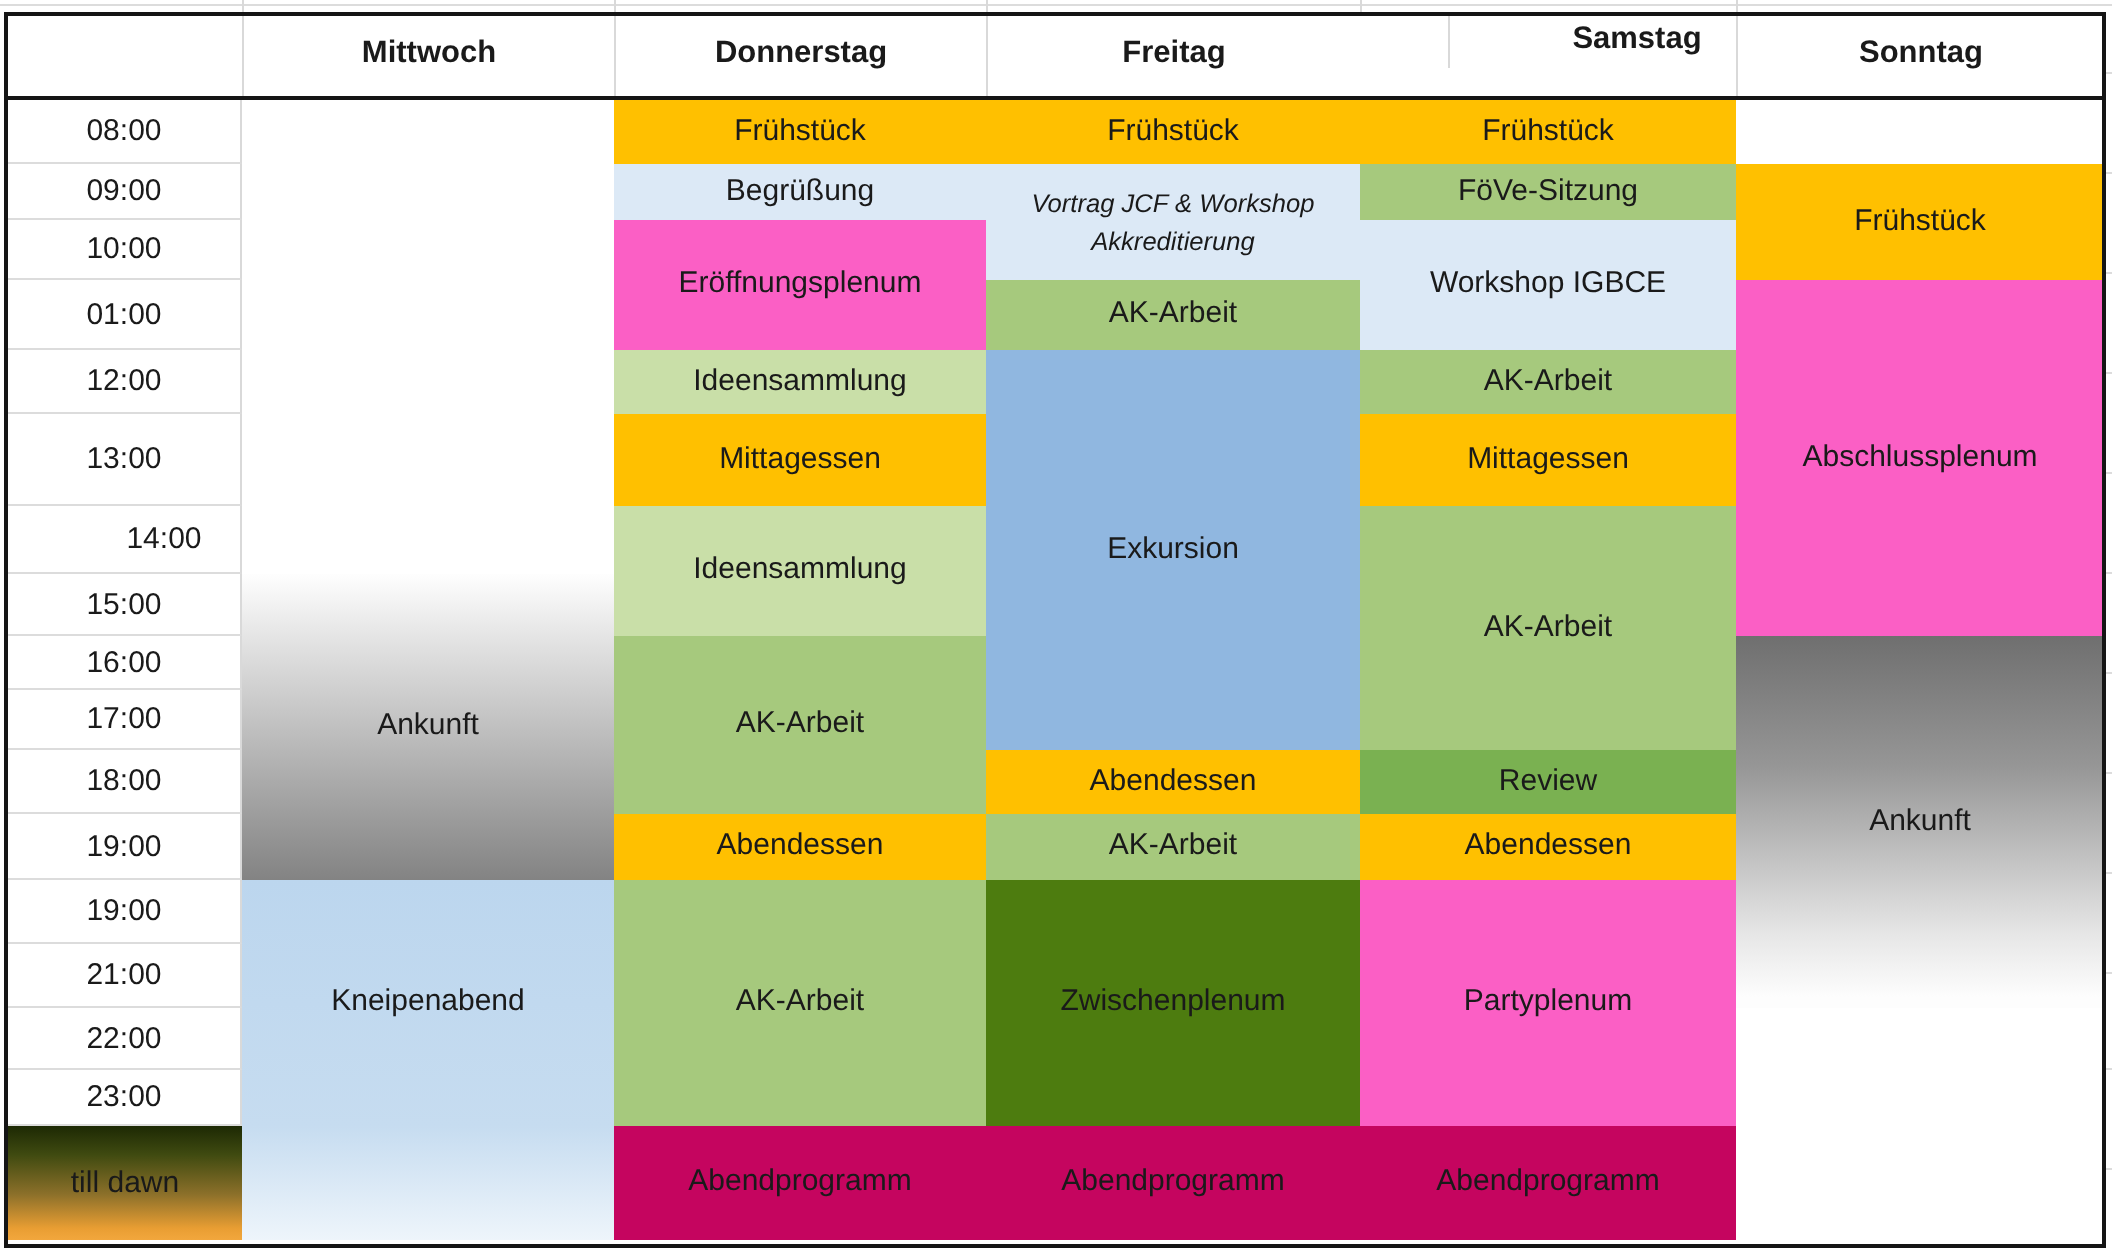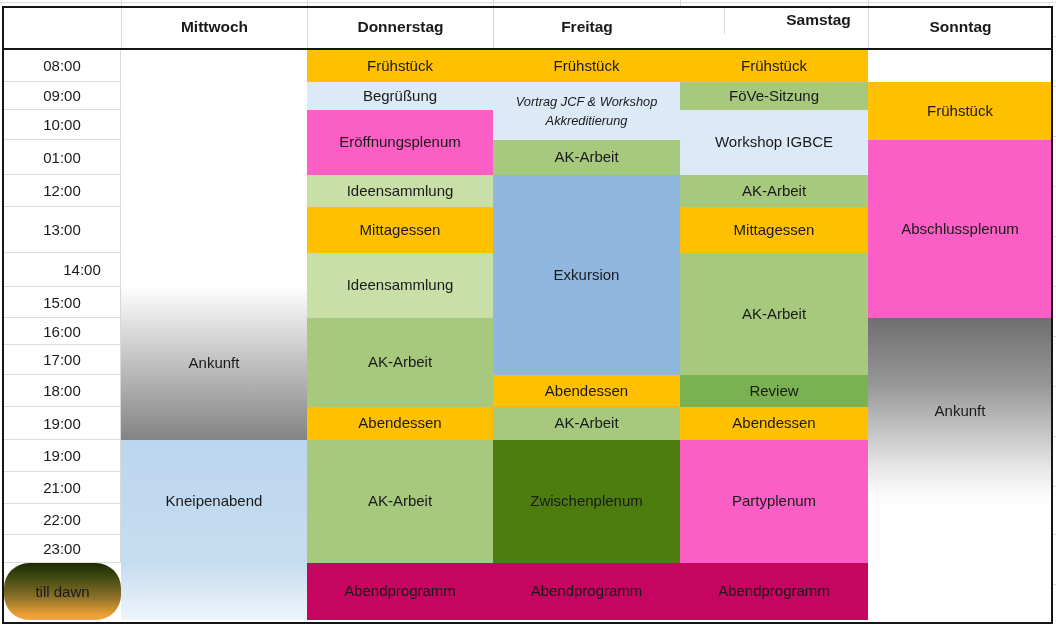--- a/index.html
+++ b/index.html
@@ -66,21 +66,21 @@
 <div class="abs time-cell" style="left:4px;top:253px;width:117px;height:34px;padding-left:40px;">14:00</div>
 <div class="abs time-cell" style="left:4px;top:287px;width:117px;height:31px;">15:00</div>
 <div class="abs time-cell" style="left:4px;top:318px;width:117px;height:27px;">16:00</div>
 <div class="abs time-cell" style="left:4px;top:345px;width:117px;height:30px;">17:00</div>
 <div class="abs time-cell" style="left:4px;top:375px;width:117px;height:32px;">18:00</div>
 <div class="abs time-cell" style="left:4px;top:407px;width:117px;height:33px;">19:00</div>
 <div class="abs time-cell" style="left:4px;top:440px;width:117px;height:32px;">19:00</div>
 <div class="abs time-cell" style="left:4px;top:472px;width:117px;height:32px;">21:00</div>
 <div class="abs time-cell" style="left:4px;top:504px;width:117px;height:31px;">22:00</div>
 <div class="abs time-cell" style="left:4px;top:535px;width:117px;height:28px;">23:00</div>
-<div class="abs time-dawn" style="left: 4px; top: 563px; width: 117px; height: 57px; background: linear-gradient(rgb(29, 41, 4) 0%, rgb(63, 74, 16) 25%, rgb(140, 112, 42) 60%, rgb(233, 158, 51) 90%, rgb(242, 167, 61) 100%); border-radius: 25px;">till dawn</div>
+<div class="abs time-dawn" style="left: 4px; top: 563px; width: 117px; height: 57px; background: linear-gradient(rgb(29, 41, 4) 0%, rgb(63, 74, 16) 25%, rgb(140, 112, 42) 60%, rgb(233, 158, 51) 90%, rgb(242, 167, 61) 100%);">till dawn</div>
 
 <div class="abs ev z1" style="left: 121px; top: 287px; width: 186px; height: 153px; background: linear-gradient(rgb(254, 254, 254) 0%, rgb(186, 186, 186) 55%, rgb(131, 131, 131) 100%);">Ankunft</div>
 <div class="abs ev z1" style="left: 121px; top: 440px; width: 186px; height: 123px; background: linear-gradient(rgb(188, 214, 238) 0%, rgb(198, 220, 240) 100%);">Kneipenabend</div>
 <div class="abs z1" style="left: 121px; top: 563px; width: 186px; height: 57px; background: linear-gradient(rgb(198, 220, 240) 0%, rgb(238, 245, 251) 100%);"></div>
 
 <div class="abs ev z1" style="left: 307px; top: 50px; width: 186px; height: 32px; background: rgb(255, 192, 0);">Frühstück</div>
 <div class="abs ev z1" style="left: 307px; top: 82px; width: 186px; height: 28px; background: rgb(220, 233, 246);">Begrüßung</div>
 <div class="abs ev z1" style="left: 307px; top: 110px; width: 186px; height: 65px; background: rgb(251, 95, 197);">Eröffnungsplenum</div>
 <div class="abs ev z1" style="left: 307px; top: 175px; width: 186px; height: 32px; background: rgb(201, 223, 168);">Ideensammlung</div>
 <div class="abs ev z1" style="left: 307px; top: 207px; width: 186px; height: 46px; background: rgb(255, 192, 0);">Mittagessen</div>

